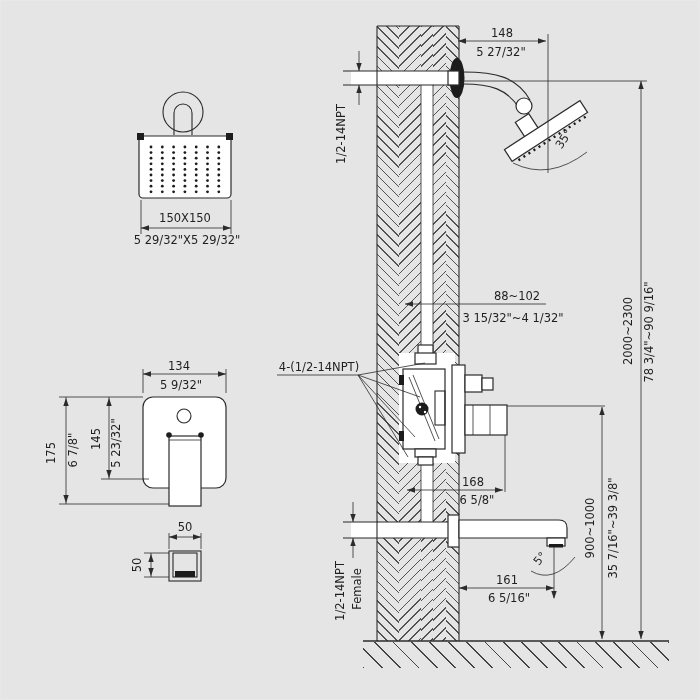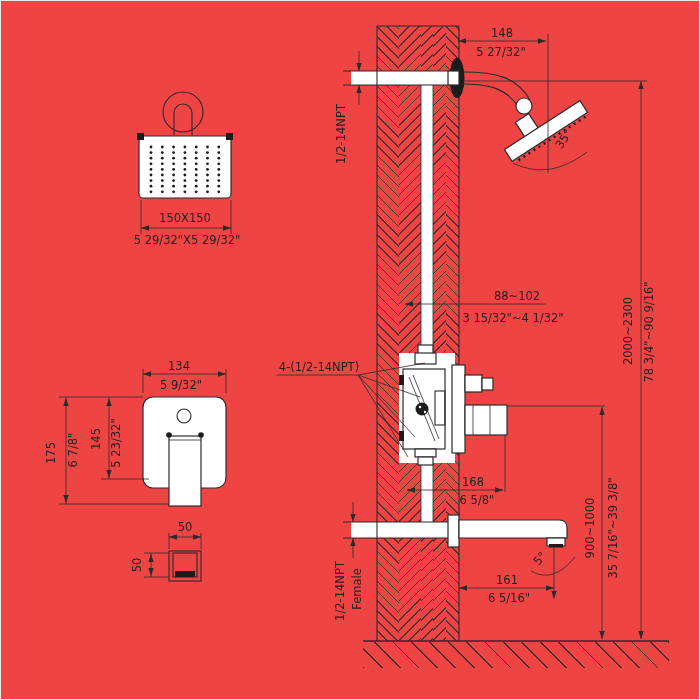--- a/index.html
+++ b/index.html
@@ -1,16 +1,16 @@
 <!DOCTYPE html>
 <html><head>
 <meta charset="utf-8">
 <style>
   html,body{margin:0;padding:0;background:#fff;}
-  .stage{position:relative;width:700px;height:700px;background:#ef4444;border:1px solid #e8e8e8;box-sizing:border-box;overflow:hidden;
+  .stage{position:relative;width:700px;height:700px;background:#e5e5e5;border:1px solid #e8e8e8;box-sizing:border-box;overflow:hidden;
          font-family:"DejaVu Sans","Liberation Sans",sans-serif;}
   .hatch{position:absolute;}
   .hA{background:repeating-linear-gradient(45deg,rgba(45,45,45,.8) 0,rgba(45,45,45,.8) 1px,transparent 1px,transparent 7px);}
   .hB{background:repeating-linear-gradient(135deg,rgba(45,45,45,.8) 0,rgba(45,45,45,.8) 1px,transparent 1px,transparent 7px);}
   .hFloor{background:repeating-linear-gradient(45deg,rgba(40,40,40,.85) 0,rgba(40,40,40,.85) 1.3px,transparent 1.3px,transparent 13px);}
   svg.overlay{position:absolute;left:0;top:0;}
   text{font-family:"DejaVu Sans","Liberation Sans",sans-serif;font-size:11.5px;fill:#1f1f1f;}
   .ln{stroke:#2b2b2b;stroke-width:1.1;fill:none;}
   .thin{stroke:#2b2b2b;stroke-width:0.8;fill:none;}
   .thk{stroke:#2b2b2b;stroke-width:1.6;fill:none;}

